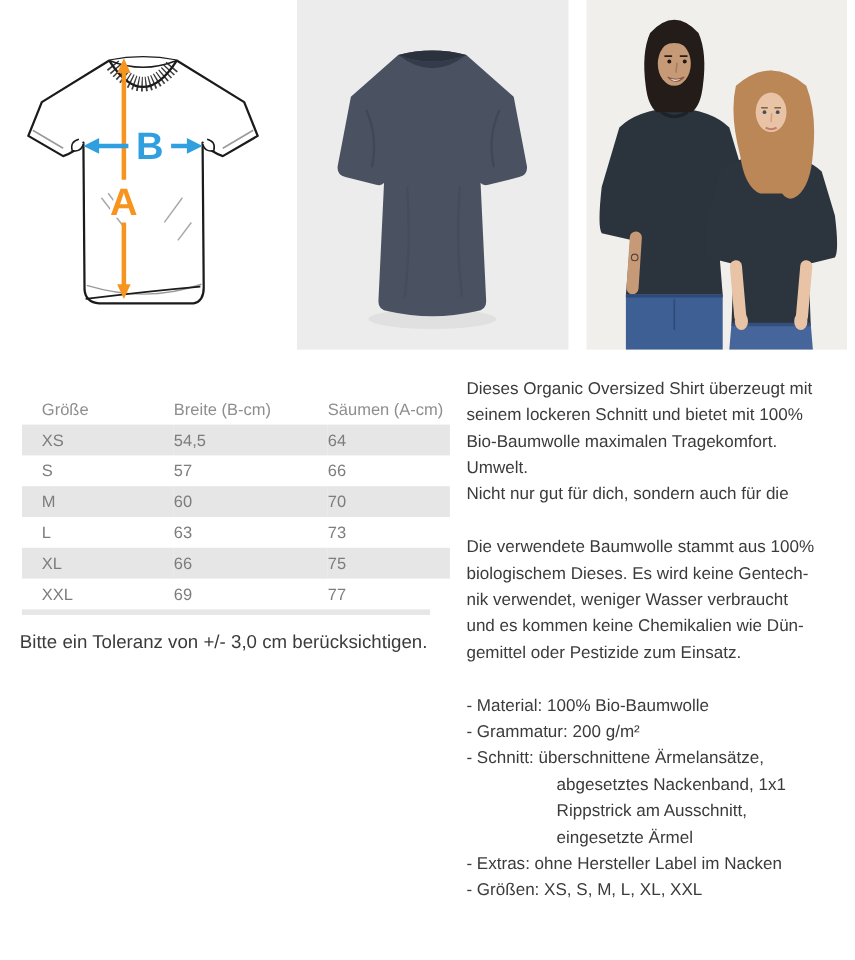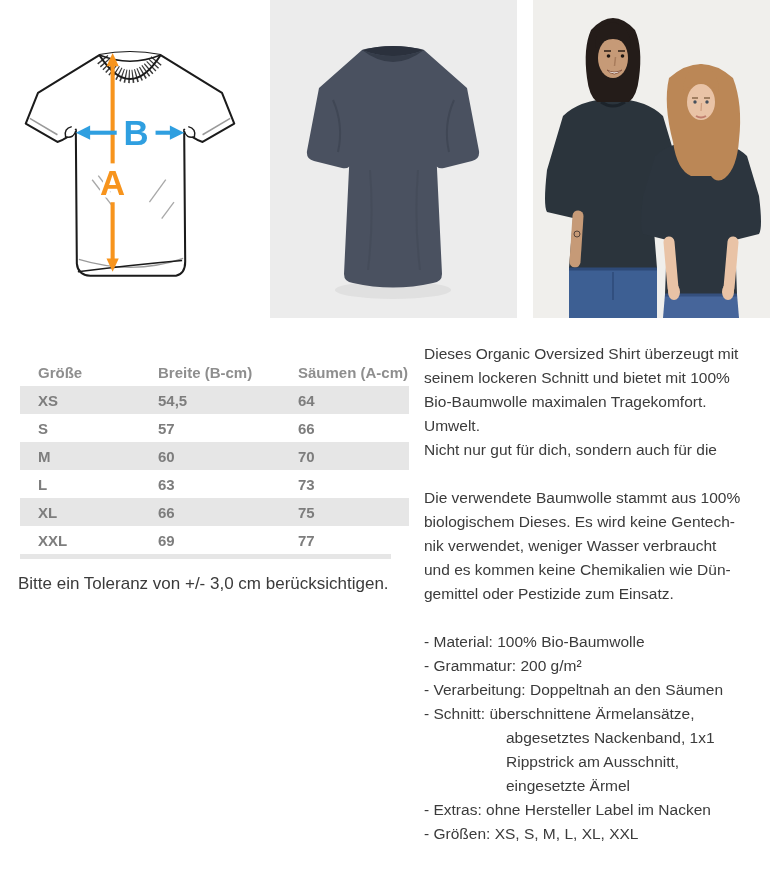--- a/index.html
+++ b/index.html
@@ -10,21 +10,21 @@
   figure.panel{position:absolute;margin:0;padding:0;}
   #diagram-panel{left:12px;top:8px;width:236px;height:276px;}
   #flat-panel{left:270px;top:0;width:247px;height:318px;}
   #models-panel{left:533px;top:0;width:237px;height:318px;}
   .panel svg{display:block;width:100%;height:100%;}
 
   
   .left-col{position:absolute;left:20px;top:358px;width:371px;}
   table.size-table{border-collapse:collapse;table-layout:fixed;width:371px;}
   .size-table th,.size-table td{
-    height:28px;padding:0;margin:12px;text-align:left;vertical-align:middle;font-weight:700;
+    height:28px;padding:0;margin:12px;text-align:left;vertical-align:middle;font-weight:400;
   }
   .size-table th{color:var(--table-header-text,#8E8E8E);font-size:15px;}
   .size-table td{color:var(--table-text,#7D7D7D);font-size:15px;}
   .size-table .col1{width:120px;}
   .size-table .col2{width:140px;}
   .size-table .col3{width:111px;}
   .size-table th:first-child,.size-table td:first-child{padding-left:18px;}
   .size-table tr.alt{background:var(--row-alt,#E6E6E6);}
   .table-bottom-bar{height:5px;background:var(--row-alt,#E6E6E6);}
   .tolerance{
@@ -222,21 +222,20 @@
       <div class="desc-paragraph">
         <div class="desc-line">Die verwendete Baumwolle stammt aus 100%</div>
         <div class="desc-line">biologischem Dieses. Es wird keine Gentech-</div>
         <div class="desc-line">nik verwendet, weniger Wasser verbraucht</div>
         <div class="desc-line">und es kommen keine Chemikalien wie Dün-</div>
         <div class="desc-line">gemittel oder Pestizide zum Einsatz.</div>
       </div>
       <div class="desc-paragraph">
         <div class="desc-line">- Material: 100% Bio-Baumwolle</div>
         <div class="desc-line">- Grammatur: 200 g/m²</div>
-        <div class="desc-line">- Verarbeitung: Doppeltnah an den Säumen</div>
         <div class="desc-line">- Schnitt: überschnittene Ärmelansätze,</div>
         <div class="desc-line indent">abgesetztes Nackenband, 1x1</div>
         <div class="desc-line indent">Rippstrick am Ausschnitt,</div>
         <div class="desc-line indent">eingesetzte Ärmel</div>
         <div class="desc-line">- Extras: ohne Hersteller Label im Nacken</div>
         <div class="desc-line">- Größen: XS, S, M, L, XL, XXL</div>
       </div>
     </div>
 
 </div>

